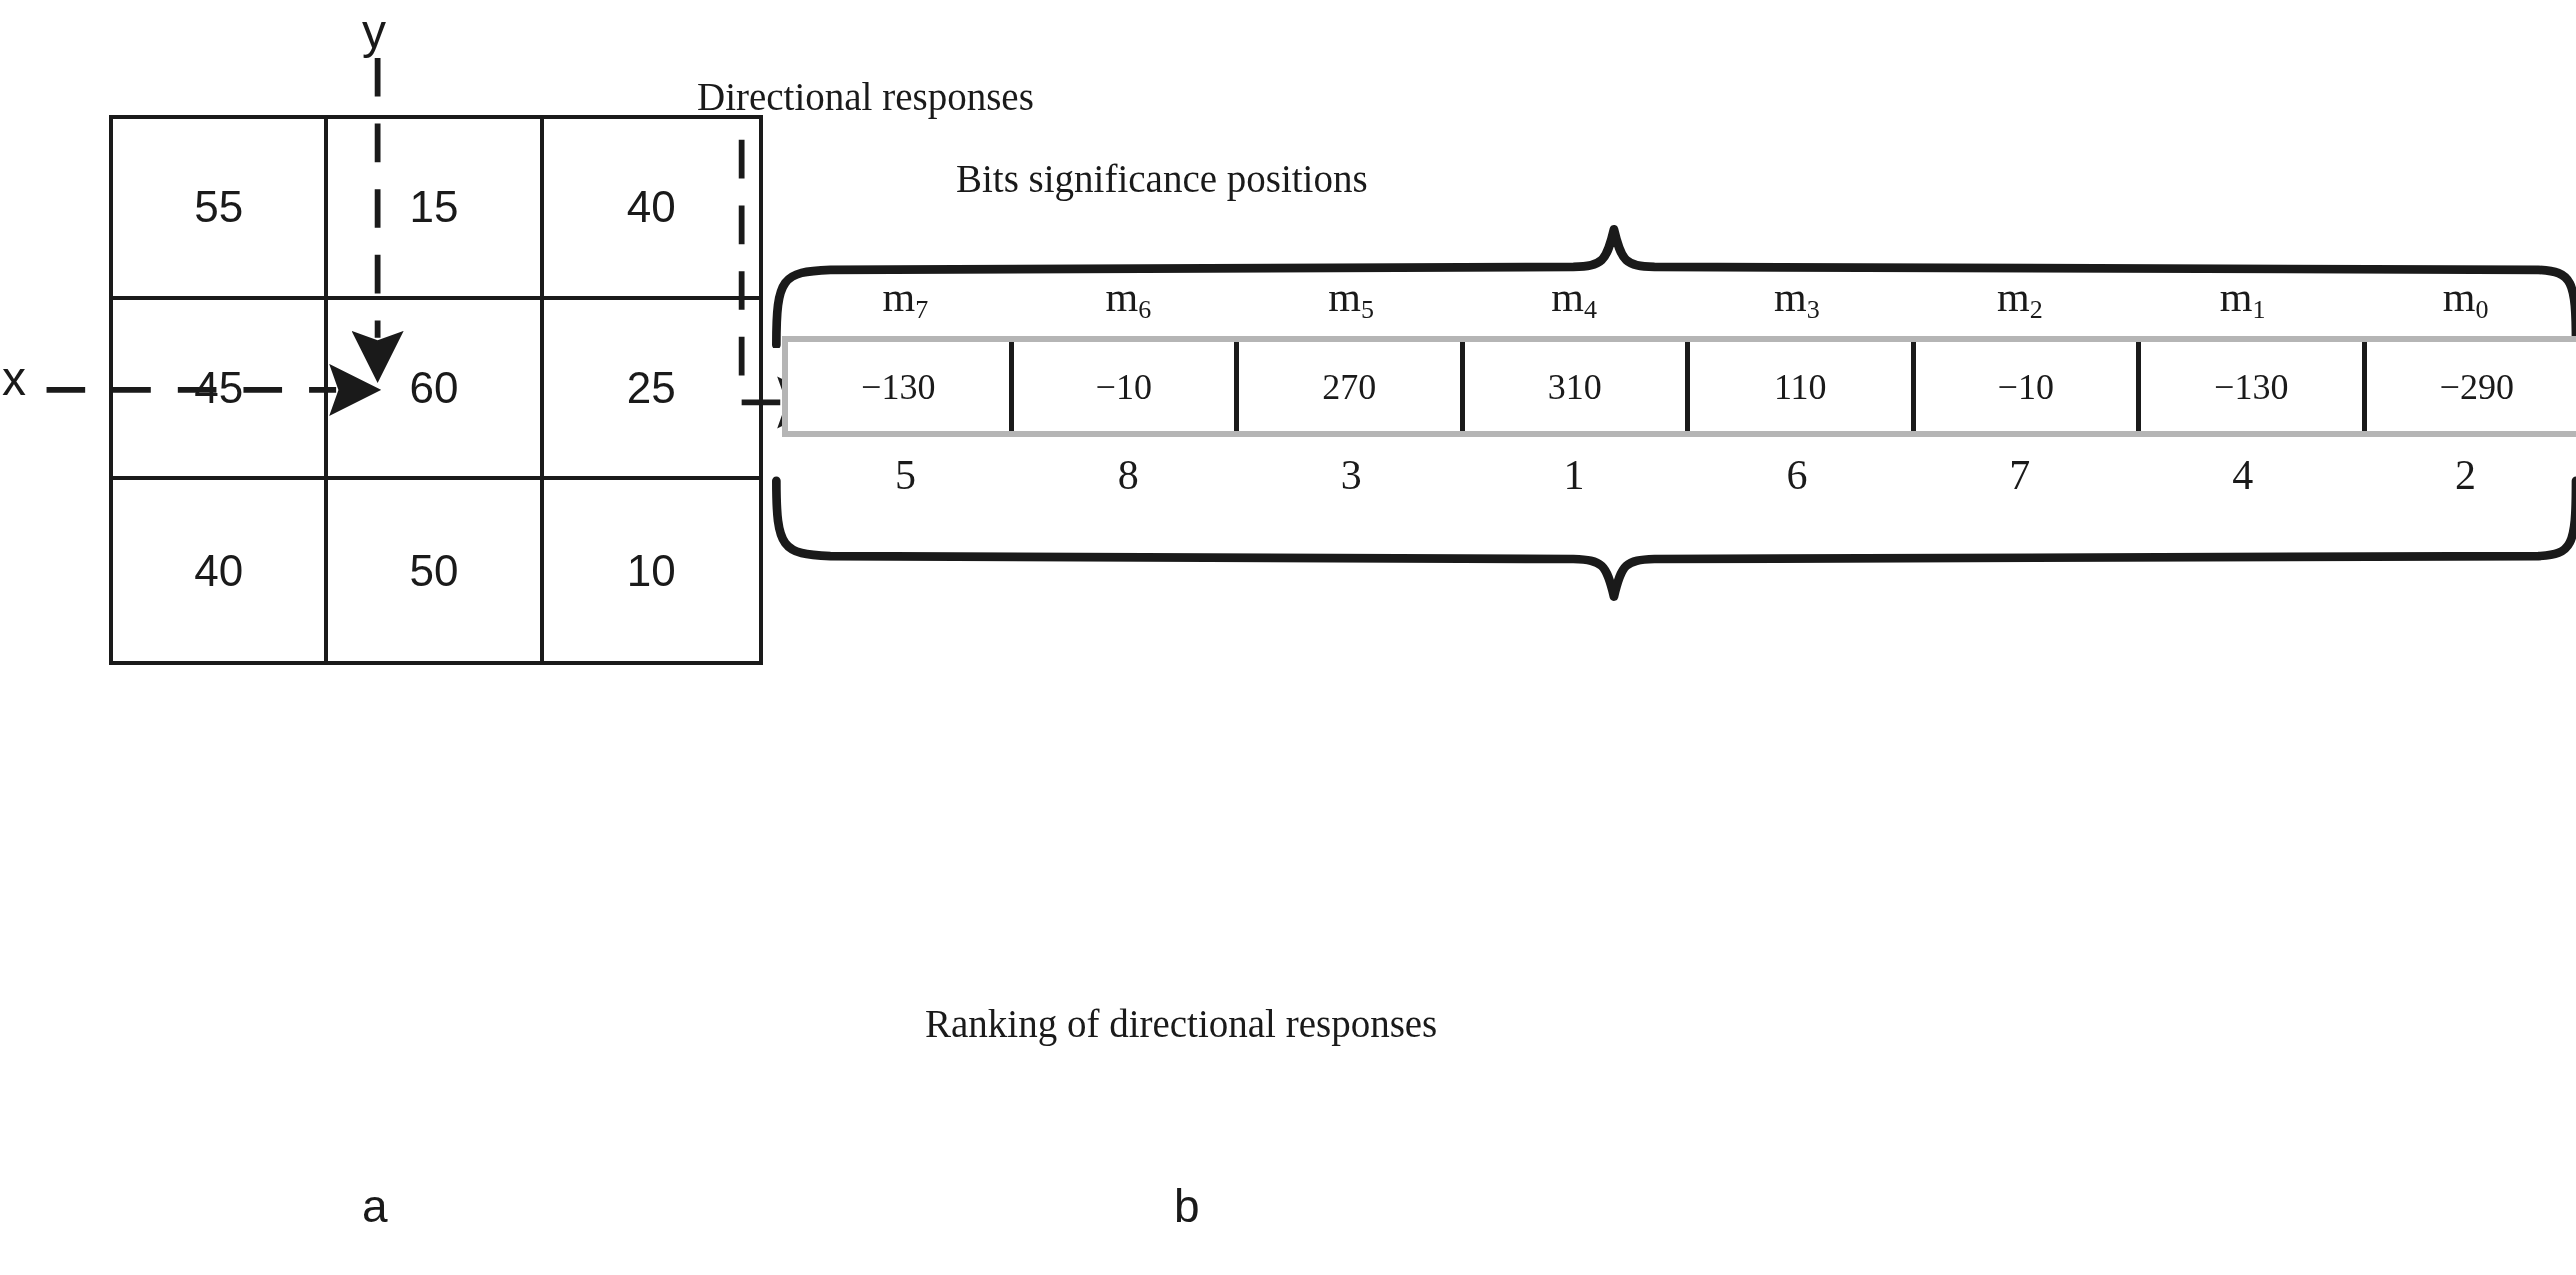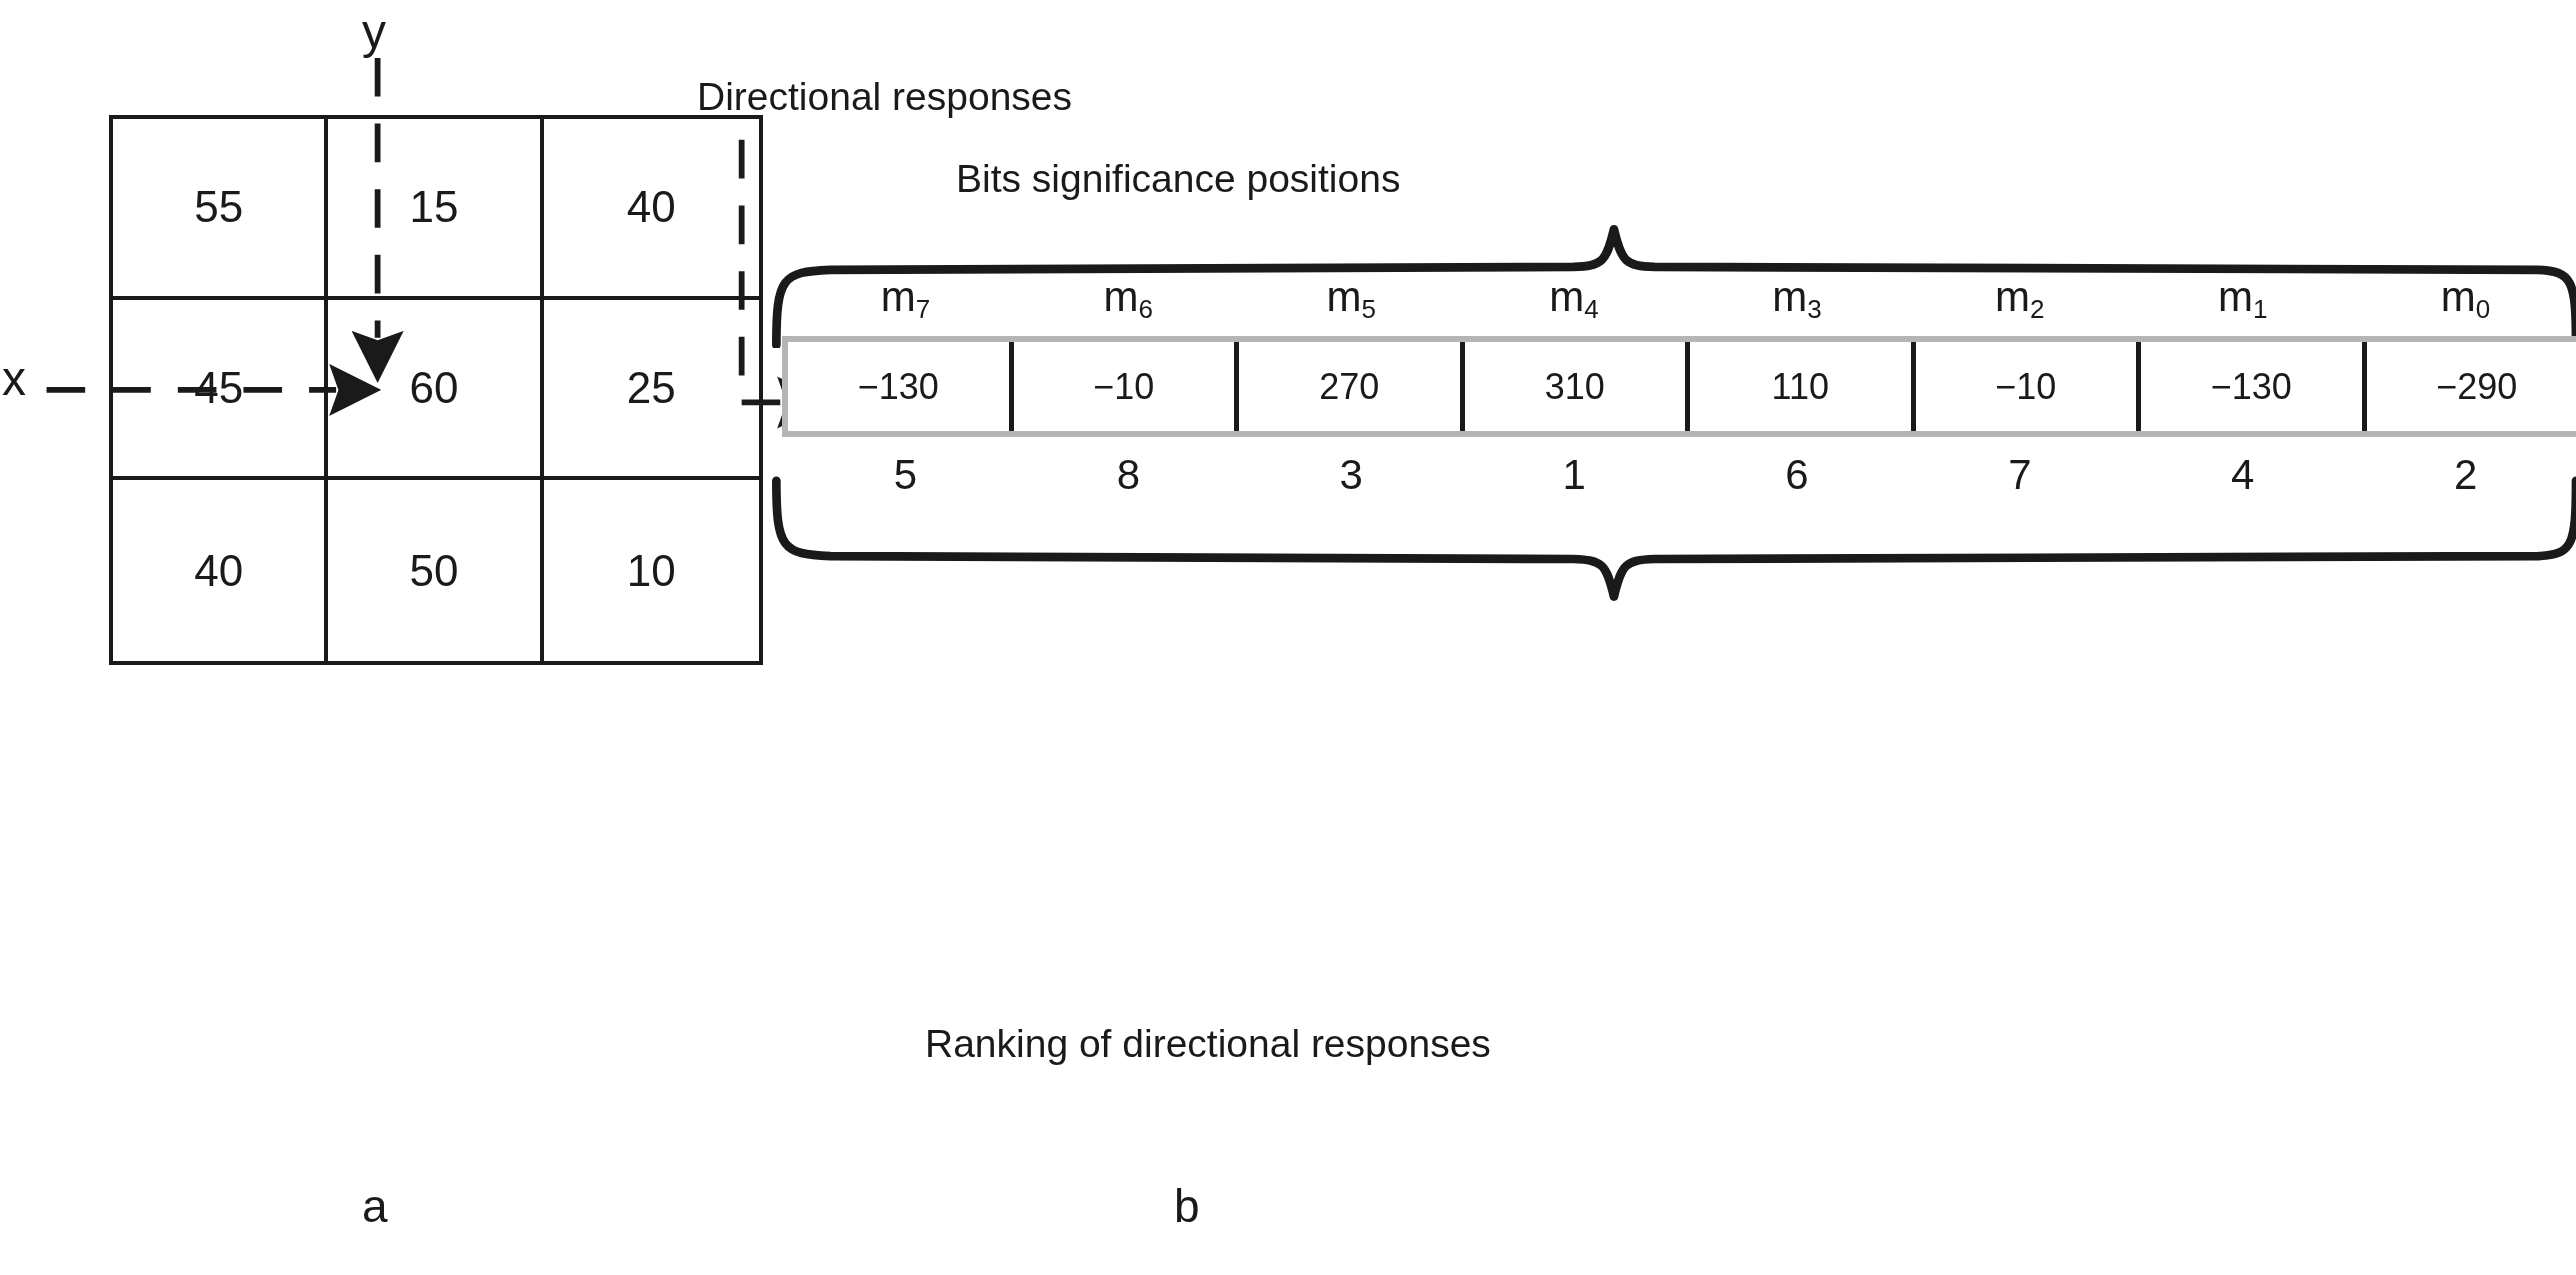--- a/index.html
+++ b/index.html
@@ -82,31 +82,32 @@
   #caption-a { left: 362px; top: 1179px; }
   #caption-b { left: 1174px; top: 1179px; }
 
   
   #panel-b {
     position: absolute;
     left: 676px;
     top: 0;
     width: 1900px;
     height: 1276px;
+    font-family: Liberation Serif, serif;
   }
   .panel-b-text {
     position: absolute;
     font-size: 39px;
     color: #1a1a1a;
     white-space: nowrap;
     line-height: 1;
   }
   #label-directional-responses { left: 21px; top: 77px; }
   #label-bits-significance     { left: 280px; top: 159px; }
-  #label-ranking               { left: 249px; top: 1004px; margin-top: 20px; }
+  #label-ranking               { left: 249px; top: 1004px; }
 
   
   #brace-top-svg, #brace-bottom-svg, #dashed-inlet-svg {
     position: absolute;
     pointer-events: none;
   }
   #brace-top-svg    { left: 0px; top: 208px; }
   #brace-bottom-svg { left: 0px; top: 473px; }
   #dashed-inlet-svg { left: 0px; top: 130px; }
 

